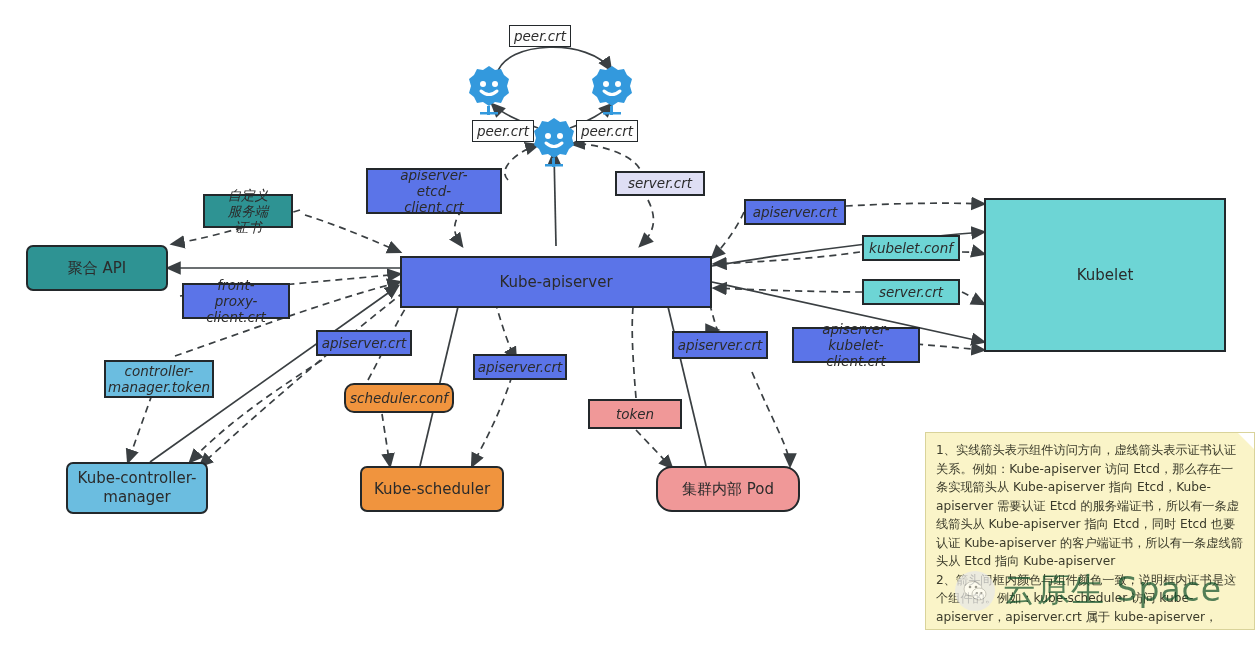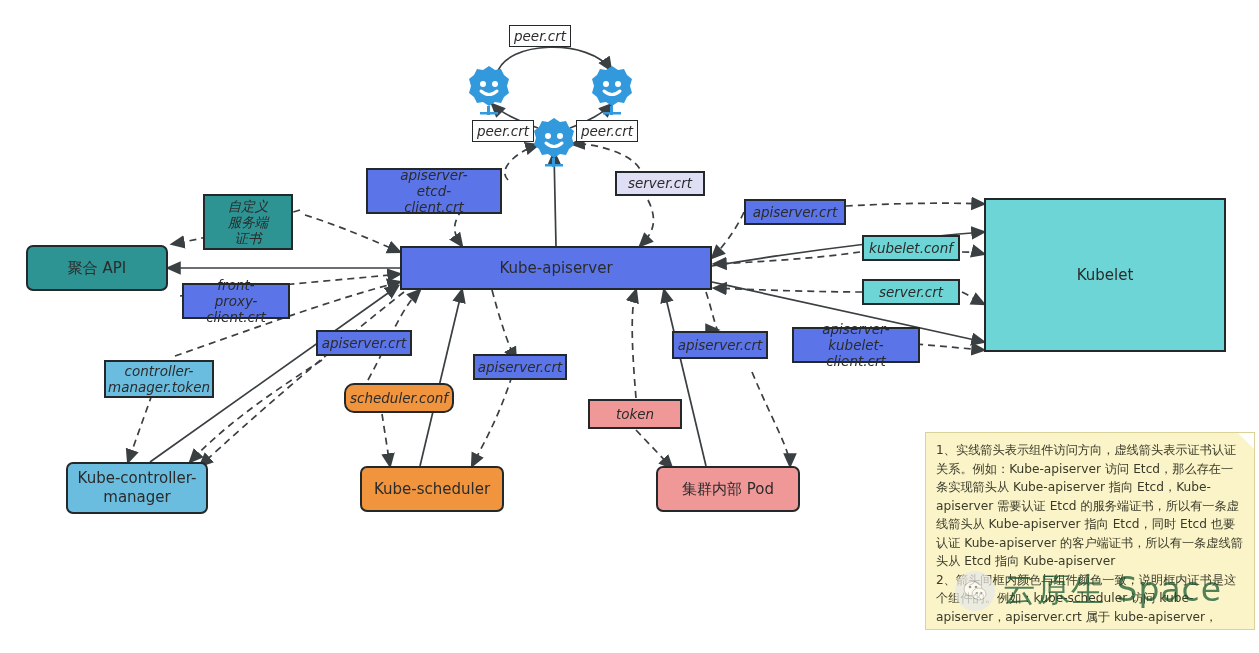--- a/index.html
+++ b/index.html
@@ -167,31 +167,31 @@
 
   <div class="lbl white" style="left:509px;top:25px;width:62px;height:22px;">peer.crt</div>
   <div class="lbl white" style="left:472px;top:120px;width:62px;height:22px;">peer.crt</div>
   <div class="lbl white" style="left:576px;top:120px;width:62px;height:22px;">peer.crt</div>
 
   <div class="lbl royal" style="left:366px;top:168px;width:136px;height:46px;">apiserver-etcd-client.crt</div>
   <div class="lbl lav" style="left:615px;top:171px;width:90px;height:25px;">server.crt</div>
 
   <div class="node teal rounded" style="left:26px;top:245px;width:142px;height:46px;">聚合 API</div>
 
-  <div class="node royal" style="left:400px;top:246px;width:312px;height:44px;">Kube-apiserver</div>
+  <div class="node royal" style="left:400px;top:256px;width:312px;height:52px;">Kube-apiserver</div>
 
   <div class="node cyan" style="left:984px;top:198px;width:242px;height:154px;">Kubelet</div>
 
   <div class="node ltblue rounded" style="left:66px;top:462px;width:142px;height:52px;">Kube-controller-manager</div>
 
   <div class="node orange rounded" style="left:360px;top:466px;width:144px;height:46px;">Kube-scheduler</div>
 
-  <div class="node pink rounded" style="left:656px;top:466px;width:144px;height:46px;">集群内部 Pod</div>
-
-  <div class="lbl teal cn" style="left:203px;top:194px;width:90px;height:56px;">自定义服务端证书</div>
+  <div class="node pink rounded" style="left:656px;top:466px;width:144px;height:46px;border-radius:16px;">集群内部 Pod</div>
+
+  <div class="lbl teal cn" style="left:203px;top:194px;width:90px;height:34px;">自定义服务端证书</div>
 
   <div class="lbl royal" style="left:182px;top:283px;width:108px;height:36px;">front-proxy-client.crt</div>
 
   <div class="lbl ltblue" style="left:104px;top:360px;width:110px;height:38px;">controller-manager.token</div>
 
   <div class="lbl royal" style="left:316px;top:330px;width:96px;height:26px;">apiserver.crt</div>
 
   <div class="lbl orange" style="left:344px;top:383px;width:110px;height:30px;border-radius:10px;">scheduler.conf</div>
   <div class="lbl royal" style="left:473px;top:354px;width:94px;height:26px;">apiserver.crt</div>
 

